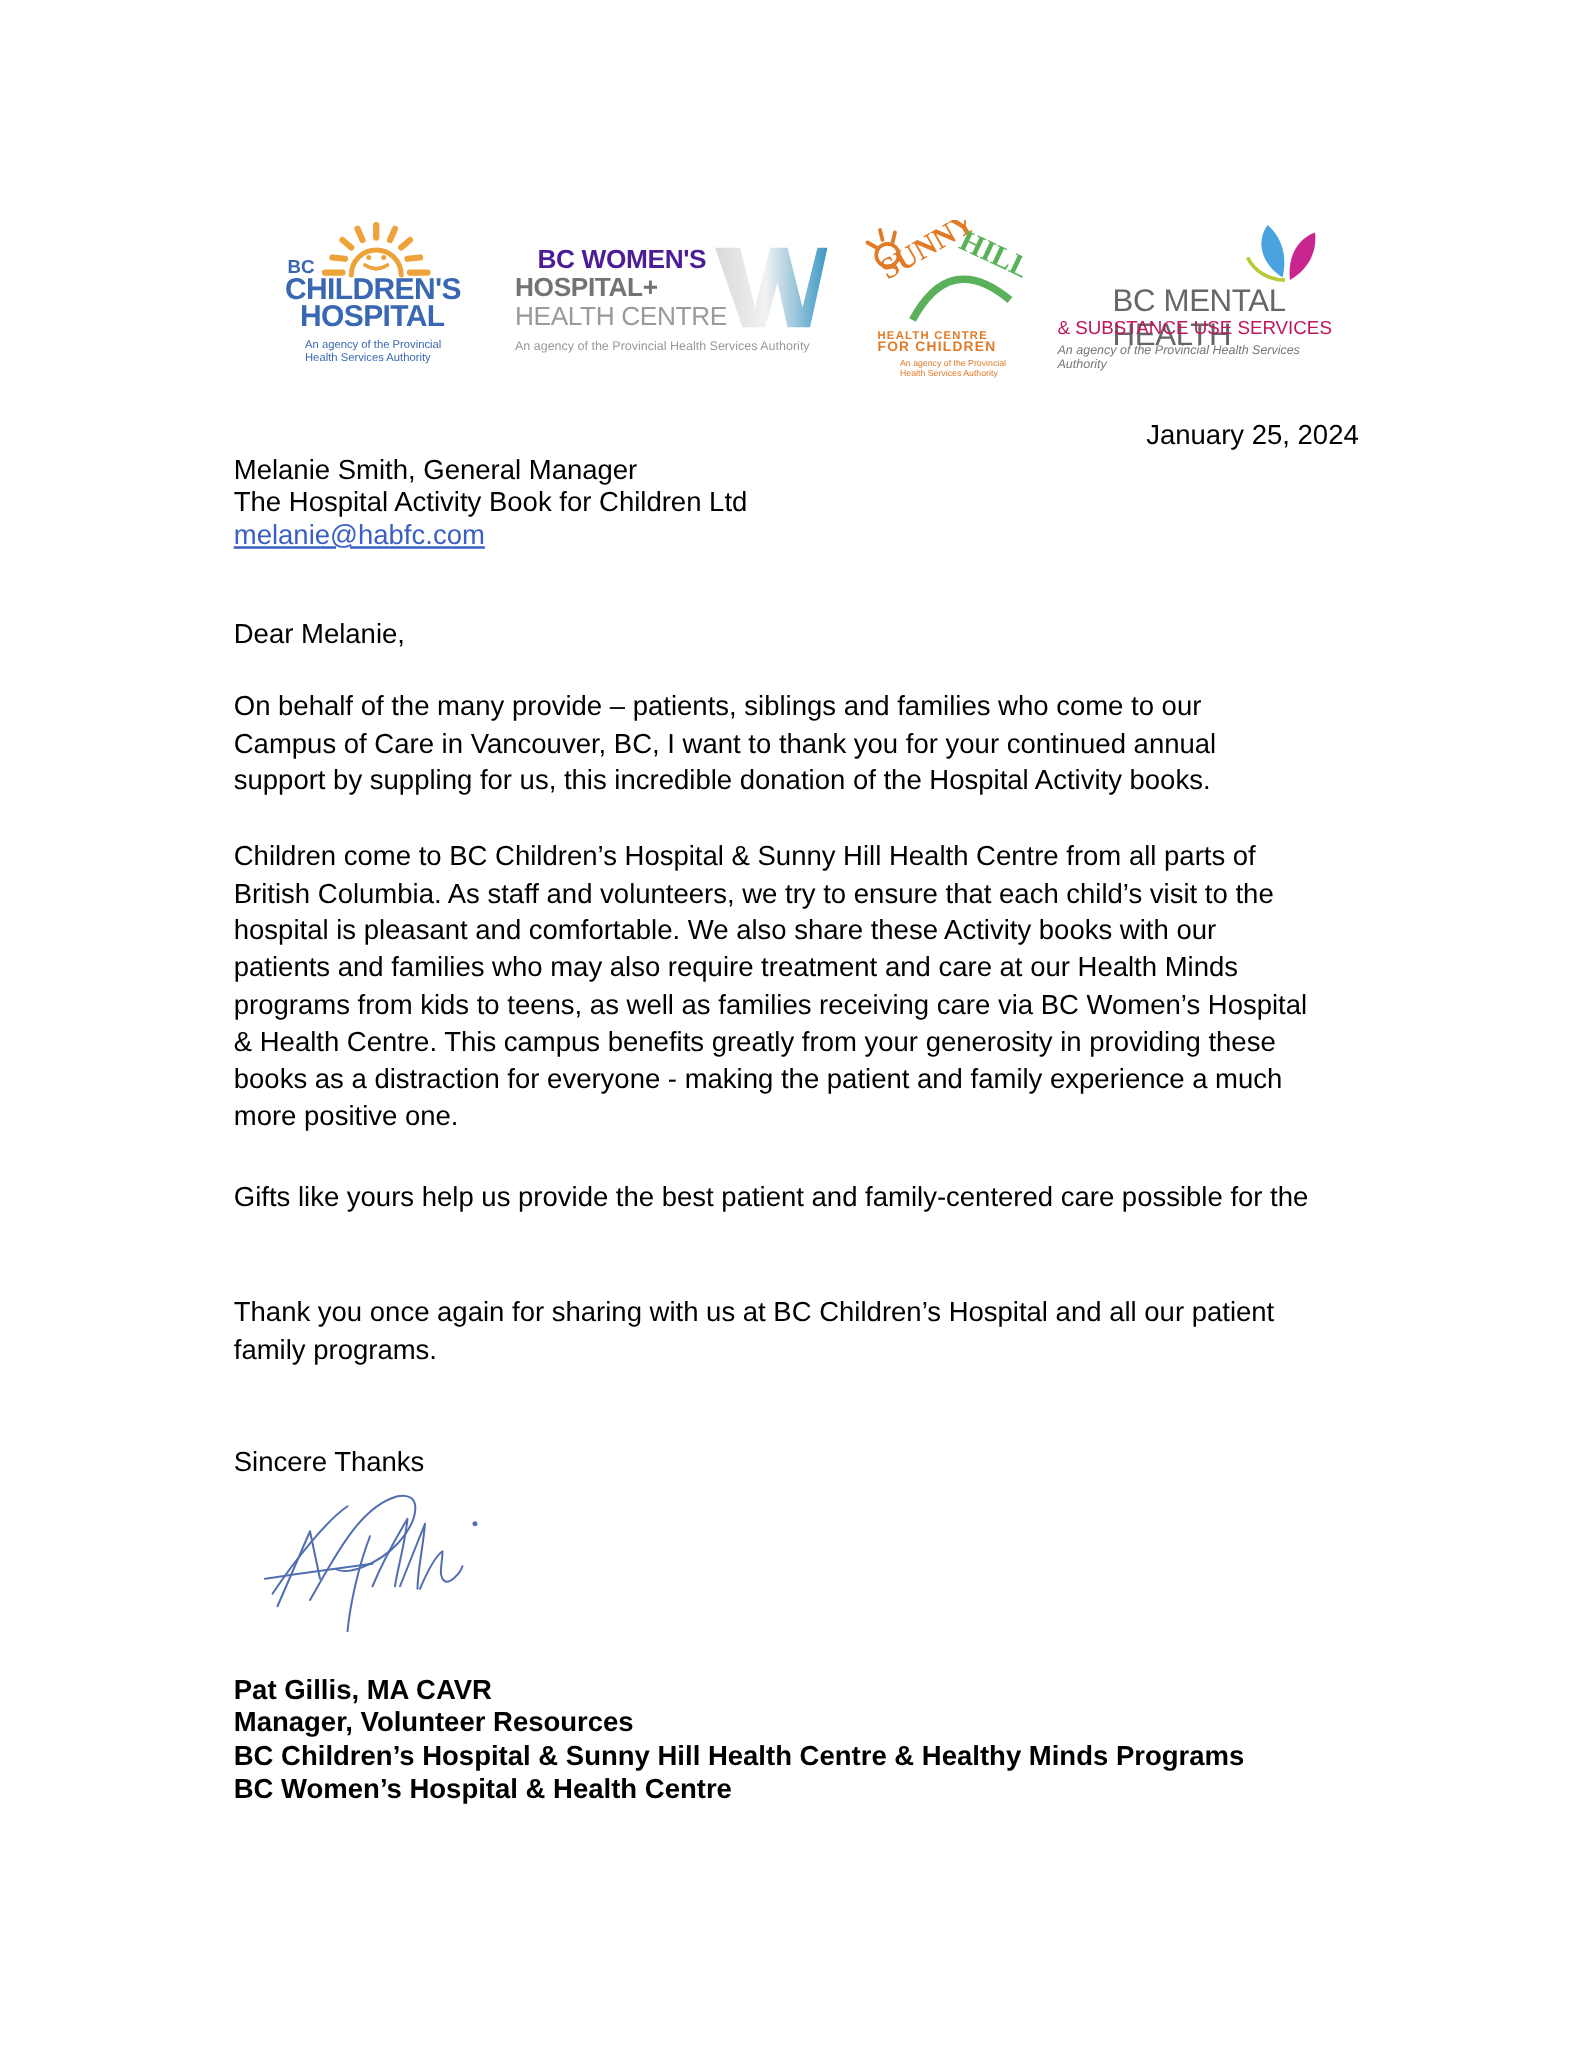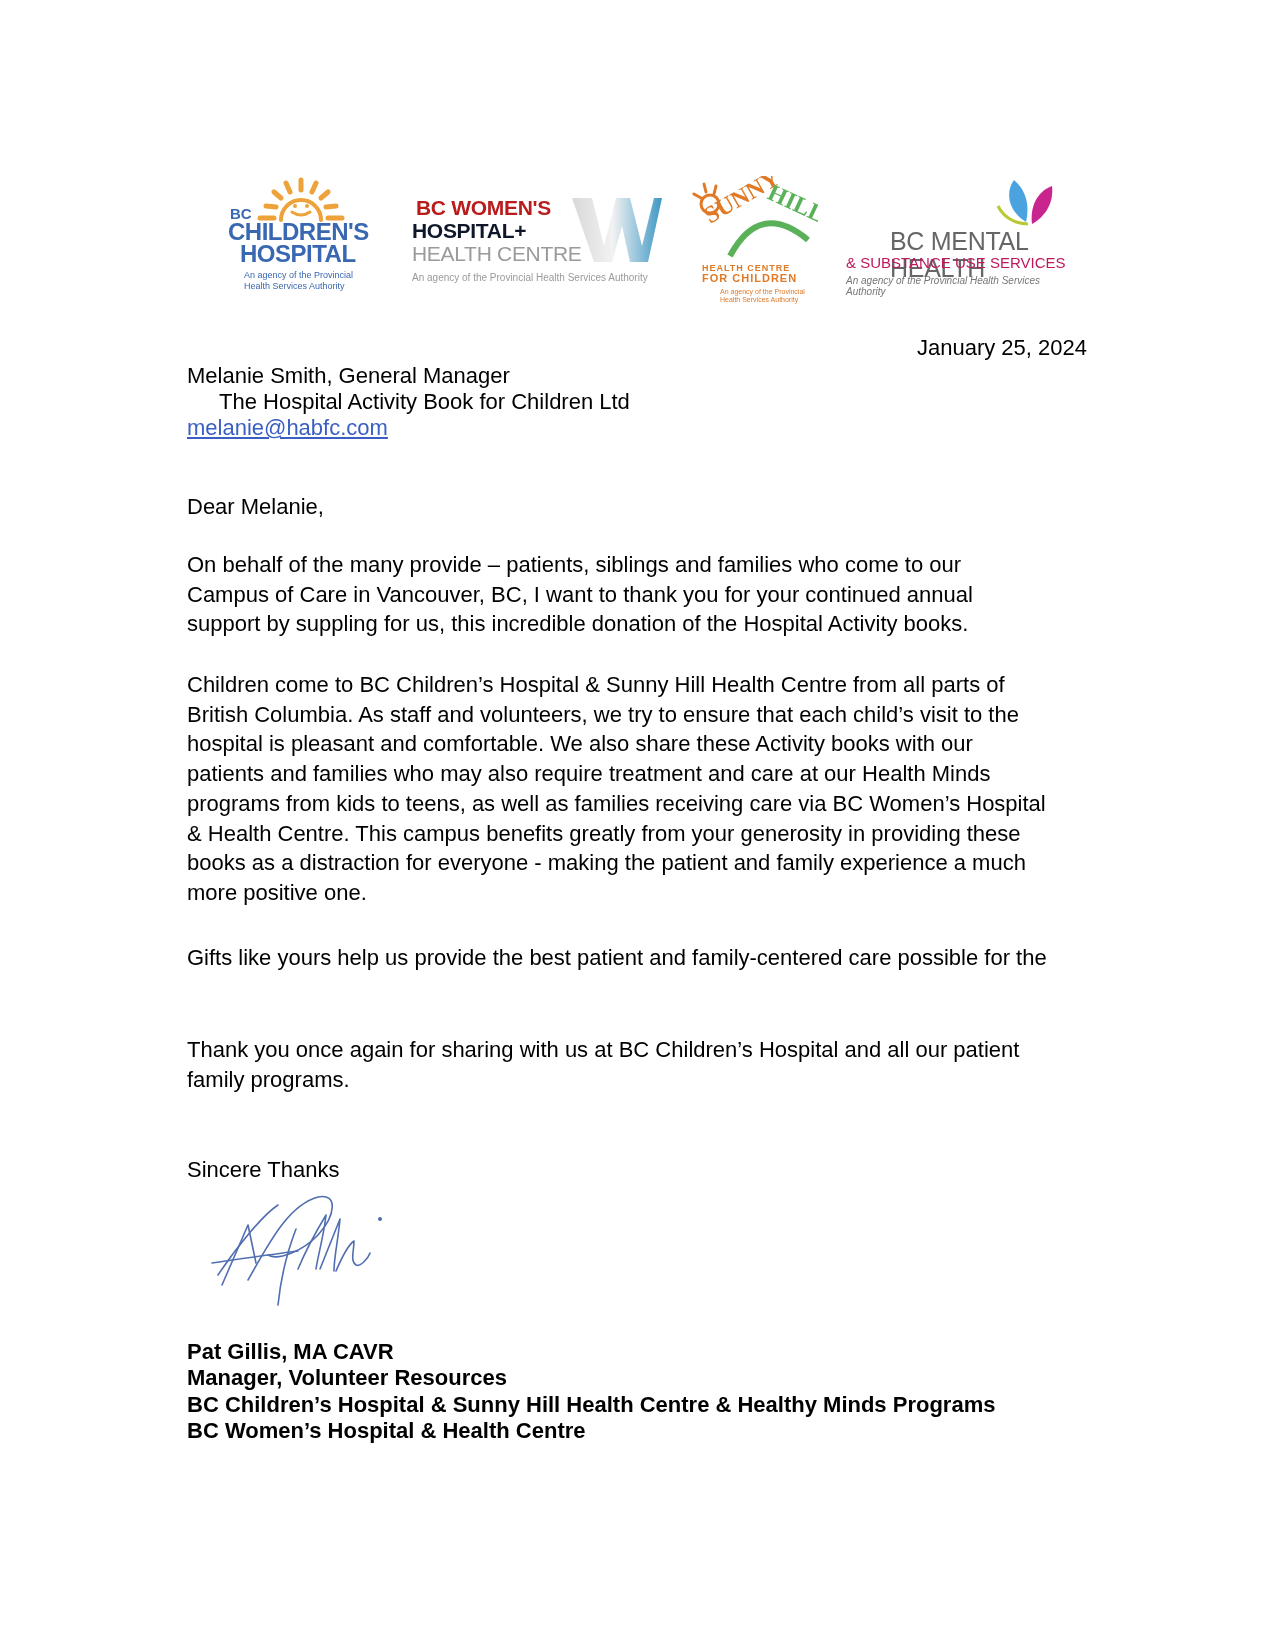--- a/index.html
+++ b/index.html
@@ -46,22 +46,22 @@
       <circle cx="51" cy="30" r="2" fill="#eda23a"></circle>
     </svg>
     <div class="abs bcch-bc" style="left:4px; top:30px;">BC</div>
     <div class="abs bcch-name" style="left:2px; top:44px;">CHILDREN'S</div>
     <div class="abs bcch-name" style="left:14px; top:66px;">HOSPITAL</div>
     <div class="abs agency" style="left:18px; top:94px; color:#3a67b2;">An agency of the Provincial</div>
     <div class="abs agency" style="left:18px; top:105px; color:#3a67b2;">Health Services Authority</div>
   </div>
 
   <div class="logo" style="left:412px; top:196px; width:256px; height:90px;">
-    <div class="abs bcw-line" style="left:4px; top:0; color:#b91c1c;">BC WOMEN'S</div>
-    <div class="abs bcw-line" style="left:0; top:23px; color:#0f172a;">HOSPITAL+</div>
+    <div class="abs bcw-line" style="left:18px; top:0; color:#4c1d95;">BC WOMEN'S</div>
+    <div class="abs bcw-line" style="left:0; top:23px; color:#737373;">HOSPITAL+</div>
     <div class="abs bcw-line" style="left:0; top:46px; color:#9a9a9a; font-weight:normal;">HEALTH CENTRE</div>
     <div class="abs agency" style="left:0; top:76px; color:#9a9a9a; font-size:10px;">An agency of the Provincial Health Services Authority</div>
     <svg class="abs" style="left:160px; top:2px;" width="90" height="64" viewBox="0 0 90 64">
       <defs>
         <linearGradient id="wg" x1="0" x2="1" y1="0" y2="0">
           <stop offset="0" stop-color="#d8d8d8"></stop>
           <stop offset="0.45" stop-color="#f2f2f2"></stop>
           <stop offset="1" stop-color="#3d97c4"></stop>
         </linearGradient>
       </defs>
@@ -96,21 +96,21 @@
     <div class="abs mh-title" style="left:0; top:50px;">BC MENTAL HEALTH</div>
     <div class="abs mh-sub" style="left:0; top:76px;">&amp; SUBSTANCE USE SERVICES</div>
     <div class="abs agency" style="left:0; top:97px; color:#777; font-style:italic; font-size:10px;">An agency of the Provincial Health Services Authority</div>
   </div>
 </div>
 
 <div class="abs txt" style="right:188px; top:333px;">January 25, 2024</div>
 
 <div>
   <div class="abs txt" style="left:187px; top:361px;">Melanie Smith, General Manager</div>
-  <div class="abs txt" style="left:187px; top:387px;margin-left:32px;">The Hospital Activity Book for Children Ltd</div>
+  <div class="abs txt" style="left:187px; top:387px;">The Hospital Activity Book for Children Ltd</div>
   <a class="abs txt email" style="left:187px; top:413px;" title="melanie@habfc.com">melanie@habfc.com</a>
 </div>
 
 <div class="abs txt" style="left:187px; top:492px;">Dear Melanie,</div>
 
 <div class="para" style="top:550px;">
   <span class="line">On behalf of the many provide – patients, siblings and families who come to our</span>
   <span class="line">Campus of Care in Vancouver, BC, I want to thank you for your continued annual</span>
   <span class="line">support by suppling for us, this incredible donation of the Hospital Activity books.</span>
 </div>

